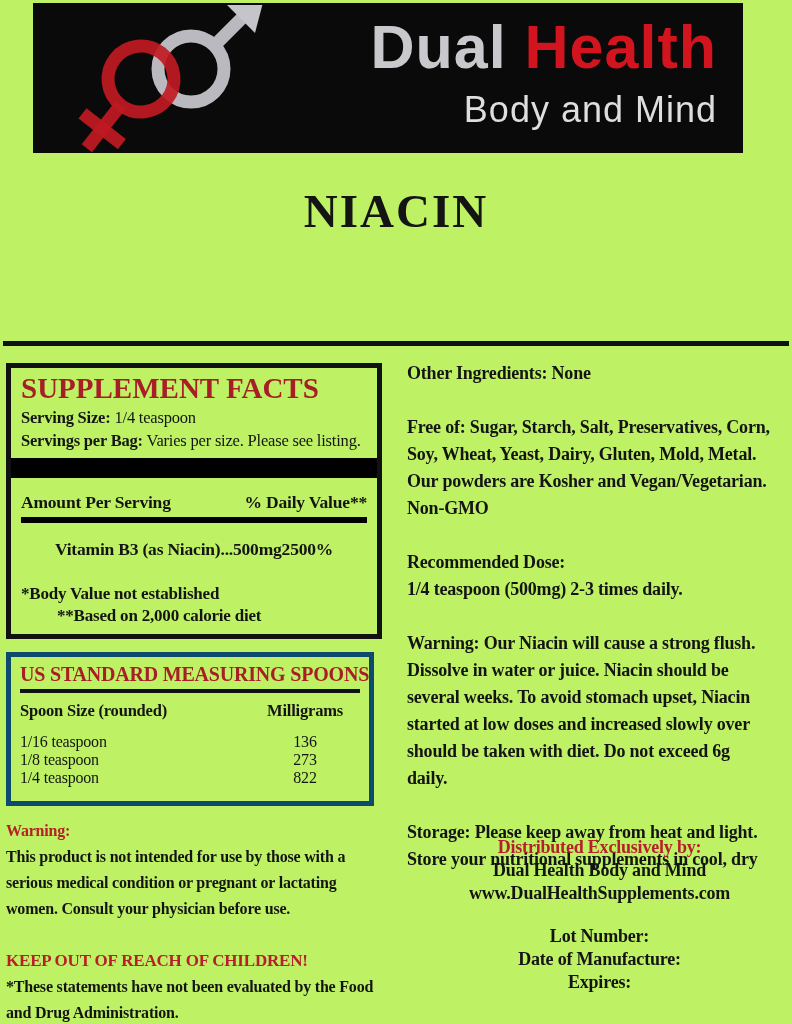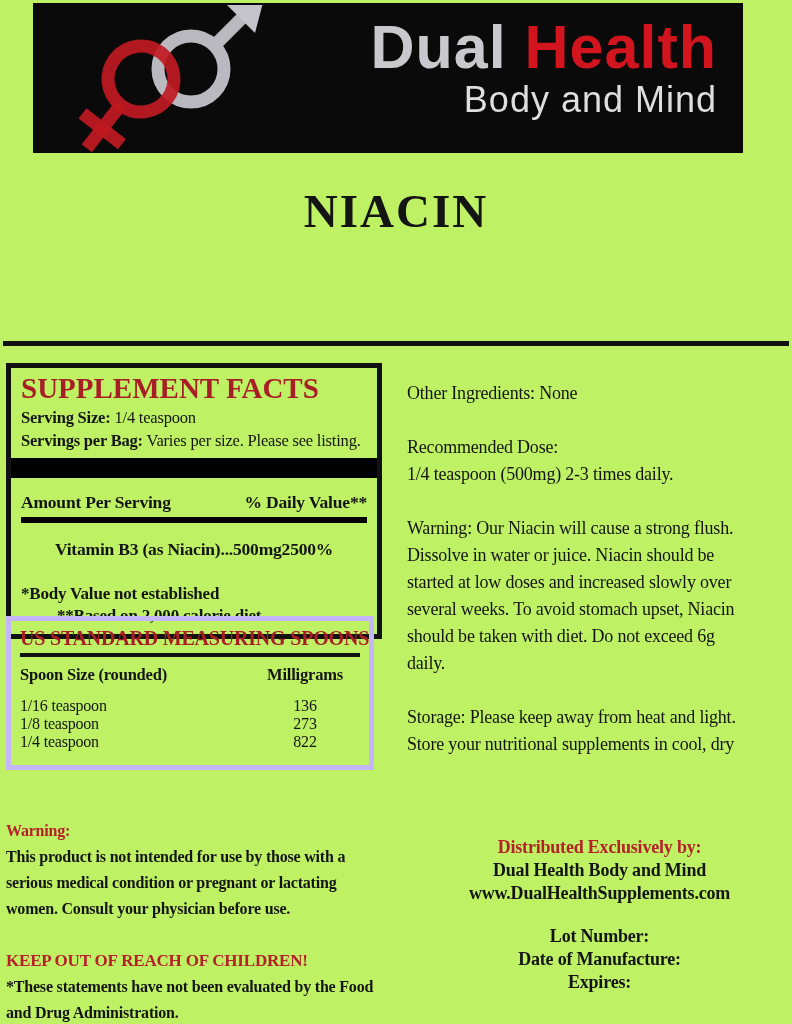--- a/index.html
+++ b/index.html
@@ -9,21 +9,21 @@
   }
   .abs{position:absolute;}
 
   
   .banner{left:33px;top:3px;width:710px;height:150px;background:#0a0a0a;}
   .logo-svg{left:6px;top:2px;}
   .logo-text{right:26px;top:14px;text-align:right;font-family:"Liberation Sans",sans-serif;line-height:1;}
   .logo-line1{font-size:61px;font-weight:bold;letter-spacing:1px;}
   .logo-word1{color:#c9c9cd;}
   .logo-word2{color:#d2141e;}
-  .logo-sub{margin-top:4px;font-size:36px;font-weight:400;color:#dedede;letter-spacing:1px;text-align:right;}
+  .logo-sub{margin-top:14px;font-size:36px;font-weight:400;color:#dedede;letter-spacing:1px;text-align:right;}
 
   
   .product-title{left:0;top:184px;width:792px;text-align:center;
     font-size:47px;font-weight:bold;letter-spacing:2px;}
 
   
   .top-rule{left:3px;top:341px;width:786px;height:5px;background:#111;}
 
   
   .sf-box{left:6px;top:363px;width:346px;height:261px;border:5px solid #111;
@@ -35,40 +35,40 @@
   .sf-cols{display:flex;justify-content:space-between;font-weight:bold;font-size:17.5px;
     margin-top:14px;white-space:nowrap;letter-spacing:-0.2px;align-items:center;}
   .sf-thick{height:6px;background:#000;margin-top:4px;}
   .sf-row{display:flex;justify-content:center;font-weight:bold;font-size:17.5px;
     margin-top:16px;white-space:nowrap;letter-spacing:-0.2px;}
   .sf-note{font-weight:bold;font-size:17px;white-space:nowrap;letter-spacing:-0.2px;}
   .sf-note1{margin-top:24px;}
   .sf-note2{margin-top:2px;margin-left:36px;}
 
   
-  .ms-box{left:6px;top:616px;width:340px;height:138px;border:5px solid #c4b5fd;
+  .ms-box{left:6px;top:652px;width:340px;height:138px;border:5px solid #0c4a6e;
     padding:6px 9px 0 9px;}
   .ms-title{font-size:20px;font-weight:bold;color:#a81e27;letter-spacing:-0.2px;white-space:nowrap;}
   .ms-rule{height:4px;background:#111;margin-top:3px;}
   .ms-head{display:flex;justify-content:space-between;font-weight:bold;font-size:16.5px;
     margin-top:8px;letter-spacing:-0.2px;}
   .ms-row{display:flex;justify-content:space-between;font-weight:normal;font-size:16px;
     letter-spacing:-0.2px;}
   .ms-row1{margin-top:12px;}
   .ms-mgcol{width:110px;text-align:center;}
 
   
   .lw{left:6px;top:818px;width:392px;font-weight:bold;font-size:16px;
     letter-spacing:-0.2px;line-height:26px;}
   .red-head{color:#b5202a;font-weight:bold;}
   .lw .ln{white-space:nowrap;}
   .lw-keep{margin-top:26px;font-size:17px;}
 
   
-  .rc{left:407px;top:380px;width:385px;font-weight:normal;font-size:18px;
+  .rc{left:407px;top:360px;width:385px;font-weight:bold;font-size:18px;
     letter-spacing:-0.2px;line-height:27px;}
   .rc .ln{white-space:nowrap;}
   .rc .para{margin-top:27px;}
 
   
   .dist{left:407px;top:836px;width:385px;text-align:center;font-weight:bold;
     font-size:18px;line-height:22px;letter-spacing:-0.2px;}
   .dist-head{color:#b5202a;}
   .dist-gap{height:20px;}
   .dist .dl{margin-top:1px;}
@@ -158,31 +158,37 @@
     <div class="ln">women.  Consult your physician before use.</div>
     <div class="red-head lw-keep">KEEP OUT OF REACH OF CHILDREN!</div>
     <div class="ln">*These statements have not been evaluated by the Food</div>
     <div class="ln">and Drug Administration.</div>
 
   </div>
 
   <div class="abs rc">
     <div class="ln">Other Ingredients:  None</div>
 
+    <div class="para">
+      <div class="ln">Free of:  Sugar, Starch, Salt, Preservatives, Corn,</div>
+      <div class="ln">Soy, Wheat, Yeast, Dairy, Gluten, Mold, Metal.</div>
+      <div class="ln">Our powders are Kosher and Vegan/Vegetarian.</div>
+      <div class="ln">Non-GMO</div>
+    </div>
 
     <div class="para">
       <div class="ln">Recommended Dose:</div>
       <div class="ln">1/4 teaspoon (500mg) 2-3 times daily.</div>
     </div>
 
     <div class="para">
       <div class="ln">Warning:  Our Niacin will cause a strong flush.</div>
       <div class="ln">Dissolve in water or juice.  Niacin should be</div>
+      <div class="ln">several weeks. To avoid stomach upset, Niacin</div>
       <div class="ln">started at low doses and increased slowly over</div>
-      <div class="ln">several weeks. To avoid stomach upset, Niacin</div>
       <div class="ln">should be taken with diet.  Do not exceed 6g</div>
       <div class="ln">daily.</div>
     </div>
 
     <div class="para">
       <div class="ln">Storage: Please keep away from heat and light.</div>
       <div class="ln">Store your nutritional supplements in cool, dry</div>
     </div>
   </div>
 

